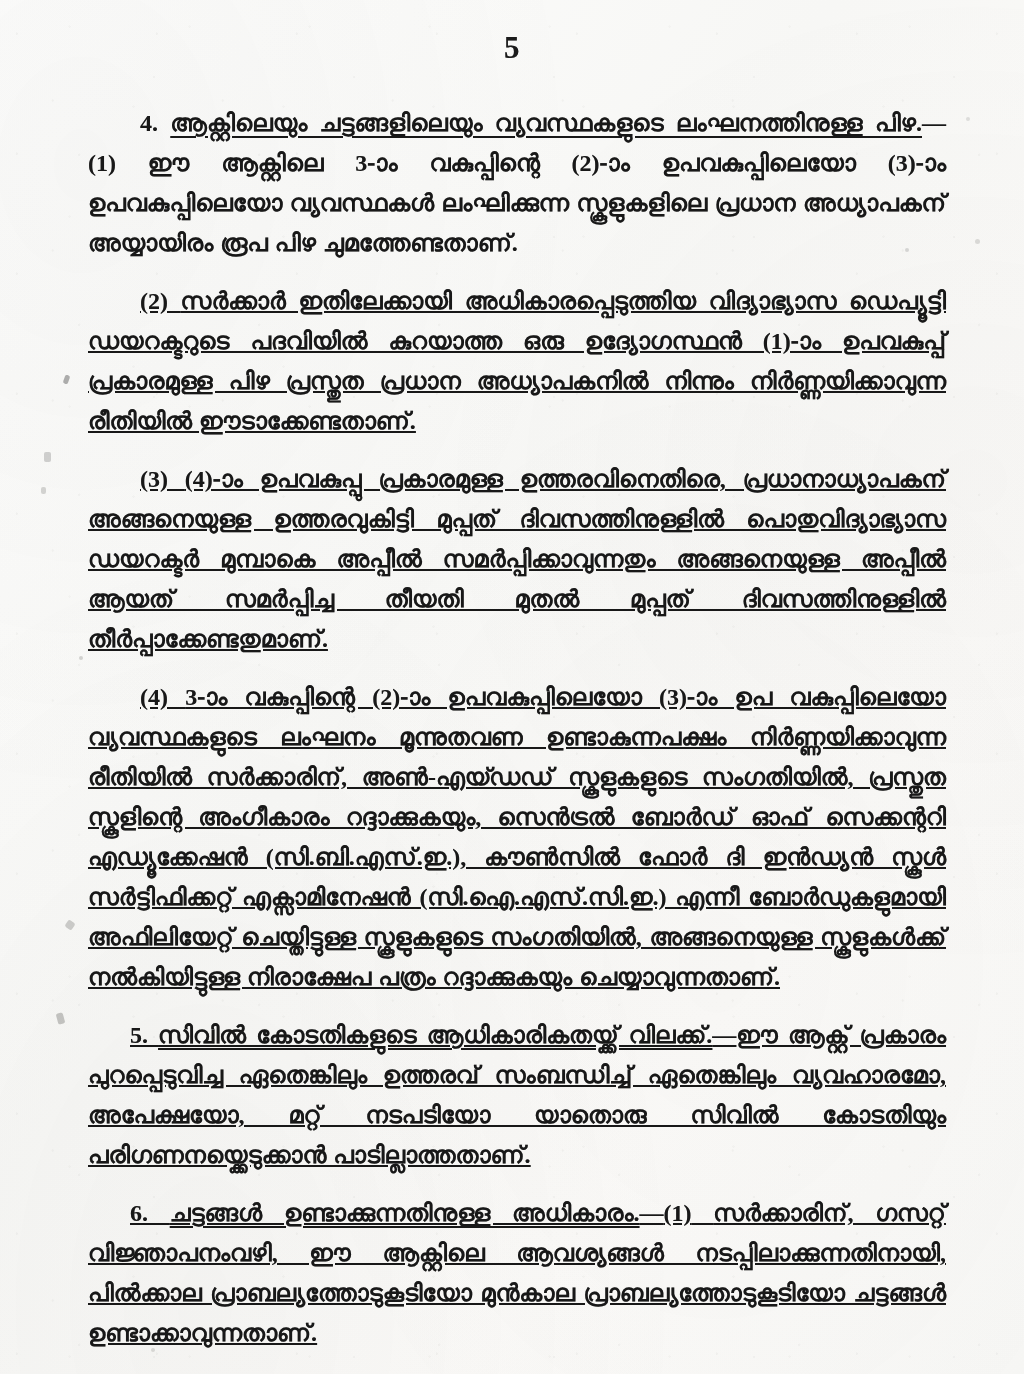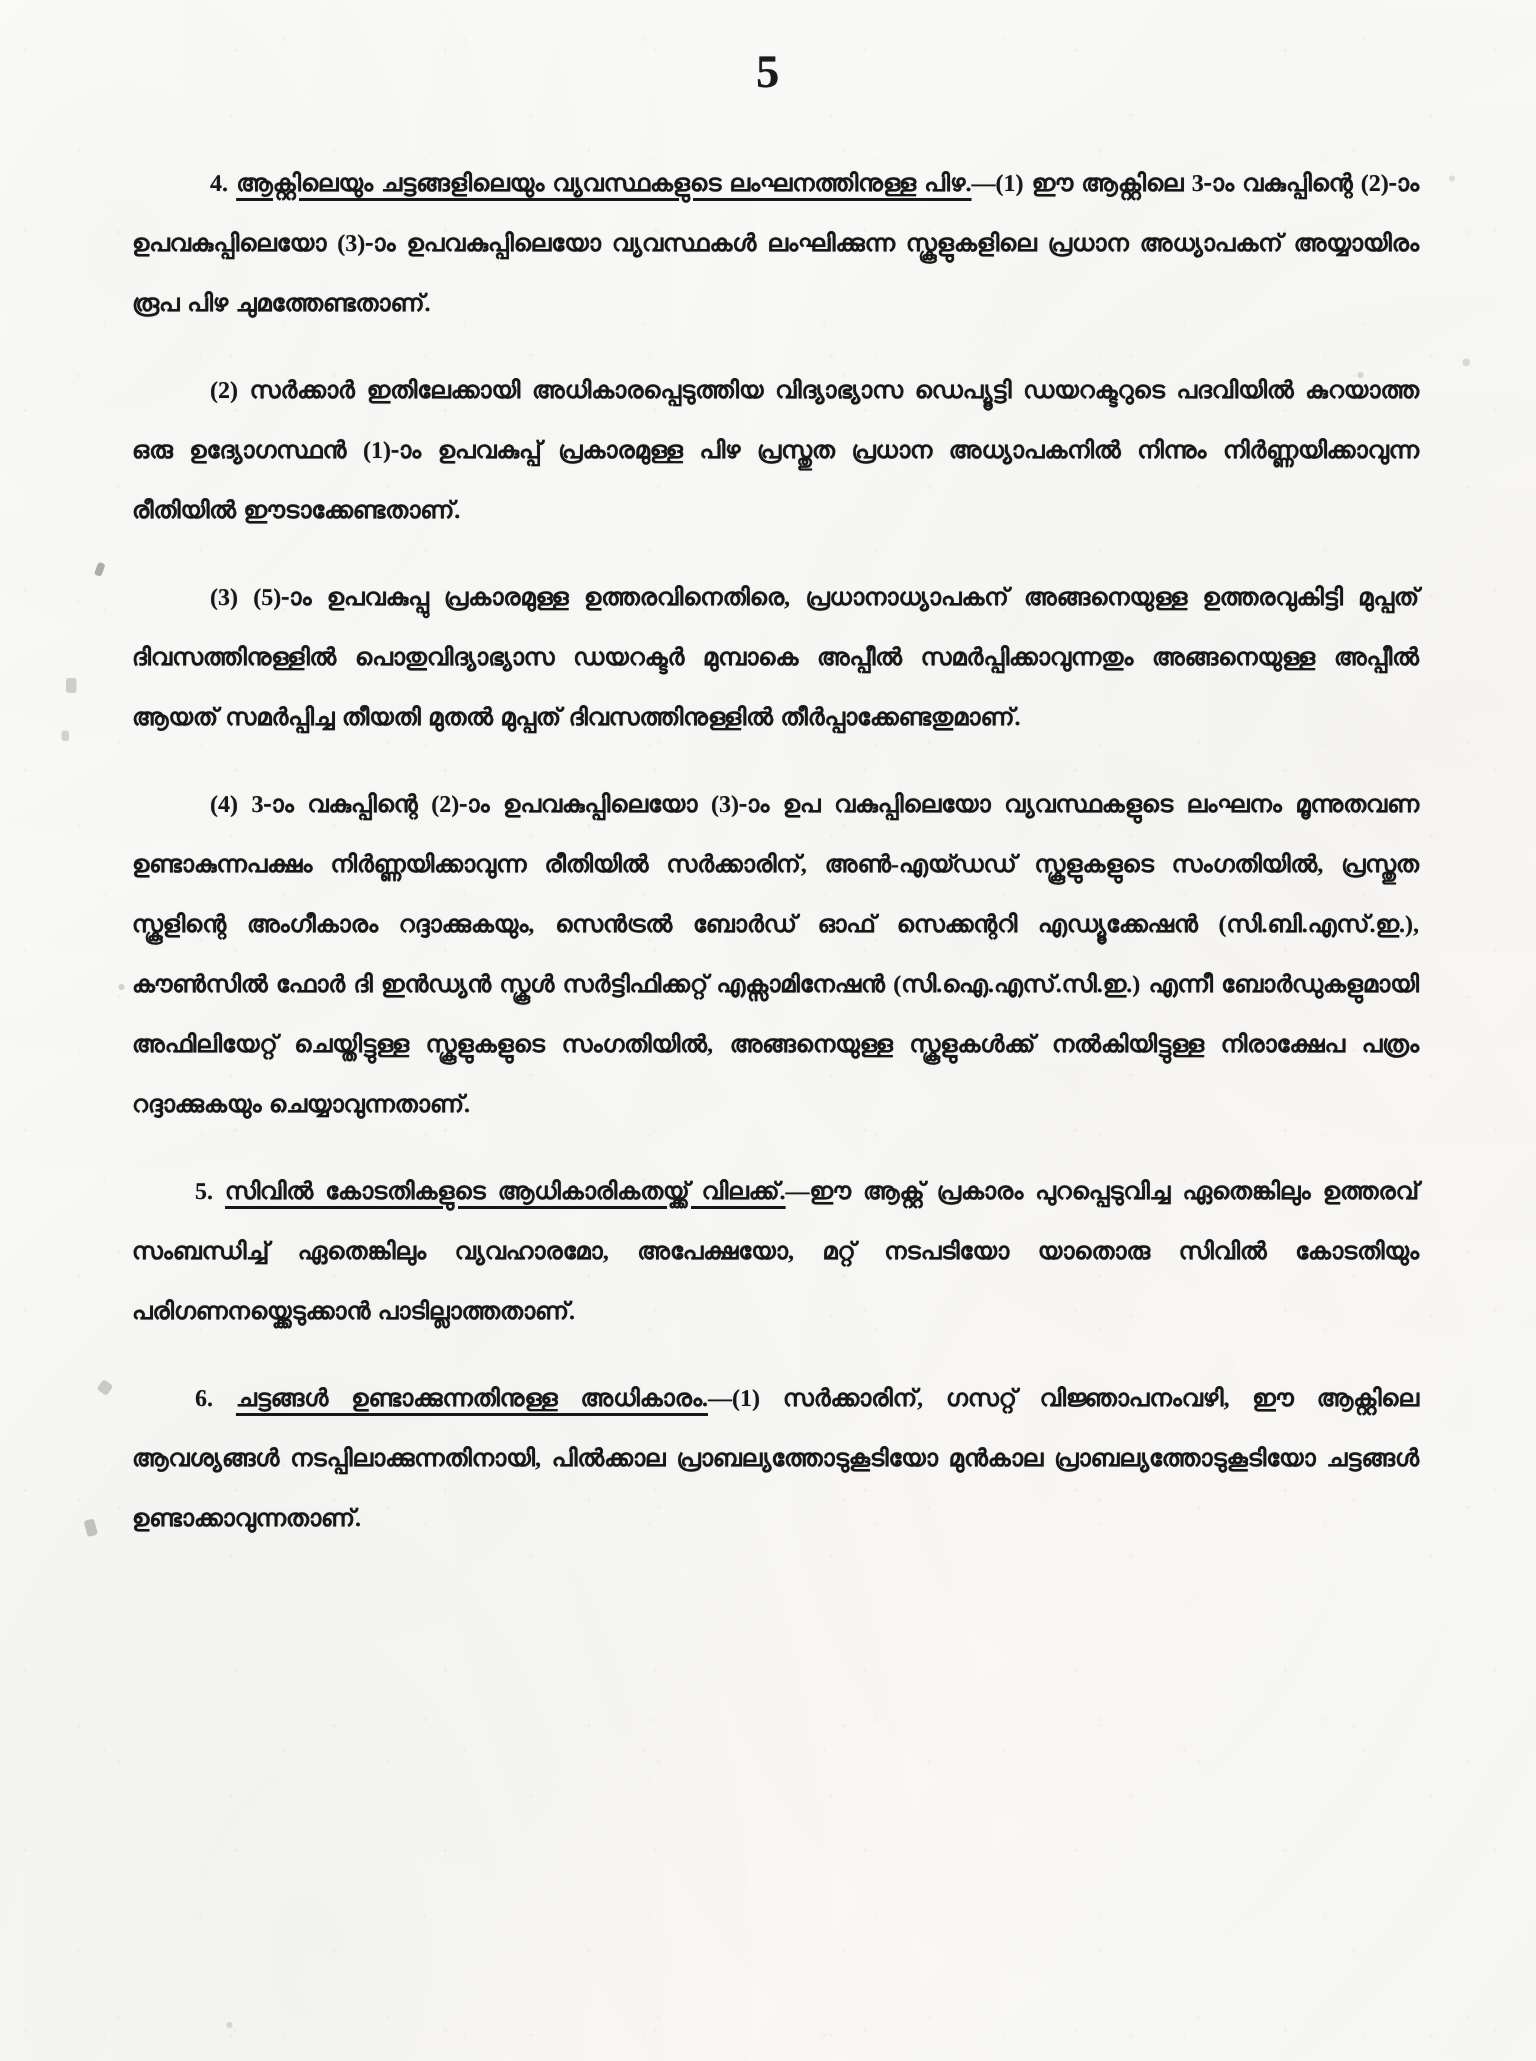--- a/index.html
+++ b/index.html
@@ -57,33 +57,33 @@
 
   .body-text {
     position: absolute;
     left: 88px;
     top: 103px;
     width: 858px;
   }
 
   .para {
     margin: 0 0 10px 0;
-    font-size: 16px;
+    font-size: 24px;
     line-height: 40px;
     text-align: justify;
     text-justify: inter-word;
     word-spacing: 1px;
     color: #181818;
     font-weight: 600;
     text-rendering: optimizeLegibility;
   }
 
   .para:last-child { margin-bottom: 16px; }
 
-  .para.spaced-top { margin-top: 18px; }
+  .para.spaced-top { margin-top: 18px; text-decoration: underline; }
 
   .indent {
     display: inline-block;
     width: 52px;
   }
 
   .indent-sm {
     display: inline-block;
     width: 42px;
   }
@@ -138,21 +138,21 @@
       <span>ഈ ആക്റ്റിലെ 3-ാം വകുപ്പിന്റെ (2)-ാം ഉപവകുപ്പിലെയോ (3)-ാം ഉപവകുപ്പിലെയോ വ്യവസ്ഥകൾ ലംഘിക്കുന്ന സ്കൂളുകളിലെ പ്രധാന അധ്യാപകന് അയ്യായിരം രൂപ പിഴ ചുമത്തേണ്ടതാണ്.</span>
     </p>
 
     <p class="para spaced-top">
       <span class="indent"></span><span>(2)</span>
       <span>സർക്കാർ ഇതിലേക്കായി അധികാരപ്പെടുത്തിയ വിദ്യാഭ്യാസ ഡെപ്യൂട്ടി ഡയറക്ടറുടെ പദവിയിൽ കുറയാത്ത ഒരു ഉദ്യോഗസ്ഥൻ (1)-ാം ഉപവകുപ്പ് പ്രകാരമുള്ള പിഴ പ്രസ്തുത പ്രധാന അധ്യാപകനിൽ നിന്നും നിർണ്ണയിക്കാവുന്ന രീതിയിൽ ഈടാക്കേണ്ടതാണ്.</span>
     </p>
 
     <p class="para spaced-top">
       <span class="indent"></span><span>(3)</span>
-      <span>(5)-ാം ഉപവകുപ്പു പ്രകാരമുള്ള ഉത്തരവിനെതിരെ, പ്രധാനാധ്യാപകന് അങ്ങനെയുള്ള ഉത്തരവുകിട്ടി മുപ്പത് ദിവസത്തിനുള്ളിൽ പൊതുവിദ്യാഭ്യാസ ഡയറക്ടർ മുമ്പാകെ അപ്പീൽ സമർപ്പിക്കാവുന്നതും അങ്ങനെയുള്ള അപ്പീൽ ആയത് സമർപ്പിച്ച തീയതി മുതൽ മുപ്പത് ദിവസത്തിനുള്ളിൽ തീർപ്പാക്കേണ്ടതുമാണ്.</span>
+      <span>(4)-ാം ഉപവകുപ്പു പ്രകാരമുള്ള ഉത്തരവിനെതിരെ, പ്രധാനാധ്യാപകന് അങ്ങനെയുള്ള ഉത്തരവുകിട്ടി മുപ്പത് ദിവസത്തിനുള്ളിൽ പൊതുവിദ്യാഭ്യാസ ഡയറക്ടർ മുമ്പാകെ അപ്പീൽ സമർപ്പിക്കാവുന്നതും അങ്ങനെയുള്ള അപ്പീൽ ആയത് സമർപ്പിച്ച തീയതി മുതൽ മുപ്പത് ദിവസത്തിനുള്ളിൽ തീർപ്പാക്കേണ്ടതുമാണ്.</span>
     </p>
 
     <p class="para spaced-top">
       <span class="indent"></span><span>(4)</span>
       <span>3-ാം വകുപ്പിന്റെ (2)-ാം ഉപവകുപ്പിലെയോ (3)-ാം ഉപ വകുപ്പിലെയോ വ്യവസ്ഥകളുടെ ലംഘനം മൂന്നുതവണ ഉണ്ടാകുന്നപക്ഷം നിർണ്ണയിക്കാവുന്ന രീതിയിൽ സർക്കാരിന്, അൺ-എയ്ഡഡ് സ്കൂളുകളുടെ സംഗതിയിൽ, പ്രസ്തുത സ്കൂളിന്റെ അംഗീകാരം റദ്ദാക്കുകയും, സെൻട്രൽ ബോർഡ് ഓഫ് സെക്കന്ററി എഡ്യൂക്കേഷൻ (സി.ബി.എസ്.ഇ.), കൗൺസിൽ ഫോർ ദി ഇൻഡ്യൻ സ്കൂൾ സർട്ടിഫിക്കറ്റ് എക്സാമിനേഷൻ (സി.ഐ.എസ്.സി.ഇ.) എന്നീ ബോർഡുകളുമായി അഫിലിയേറ്റ് ചെയ്തിട്ടുള്ള സ്കൂളുകളുടെ സംഗതിയിൽ, അങ്ങനെയുള്ള സ്കൂളുകൾക്ക് നൽകിയിട്ടുള്ള നിരാക്ഷേപ പത്രം റദ്ദാക്കുകയും ചെയ്യാവുന്നതാണ്.</span>
     </p>
 
     <p class="para spaced-top">
       <span class="indent-sm"></span><span class="sec-no">5.</span>
       <span class="sec-title">സിവിൽ കോടതികളുടെ ആധികാരികതയ്ക്ക് വിലക്ക്.</span><span>—</span><span>ഈ ആക്റ്റ് പ്രകാരം പുറപ്പെടുവിച്ച ഏതെങ്കിലും ഉത്തരവ് സംബന്ധിച്ച് ഏതെങ്കിലും വ്യവഹാരമോ, അപേക്ഷയോ, മറ്റ് നടപടിയോ യാതൊരു സിവിൽ കോടതിയും പരിഗണനയ്ക്കെടുക്കാൻ പാടില്ലാത്തതാണ്.</span>

